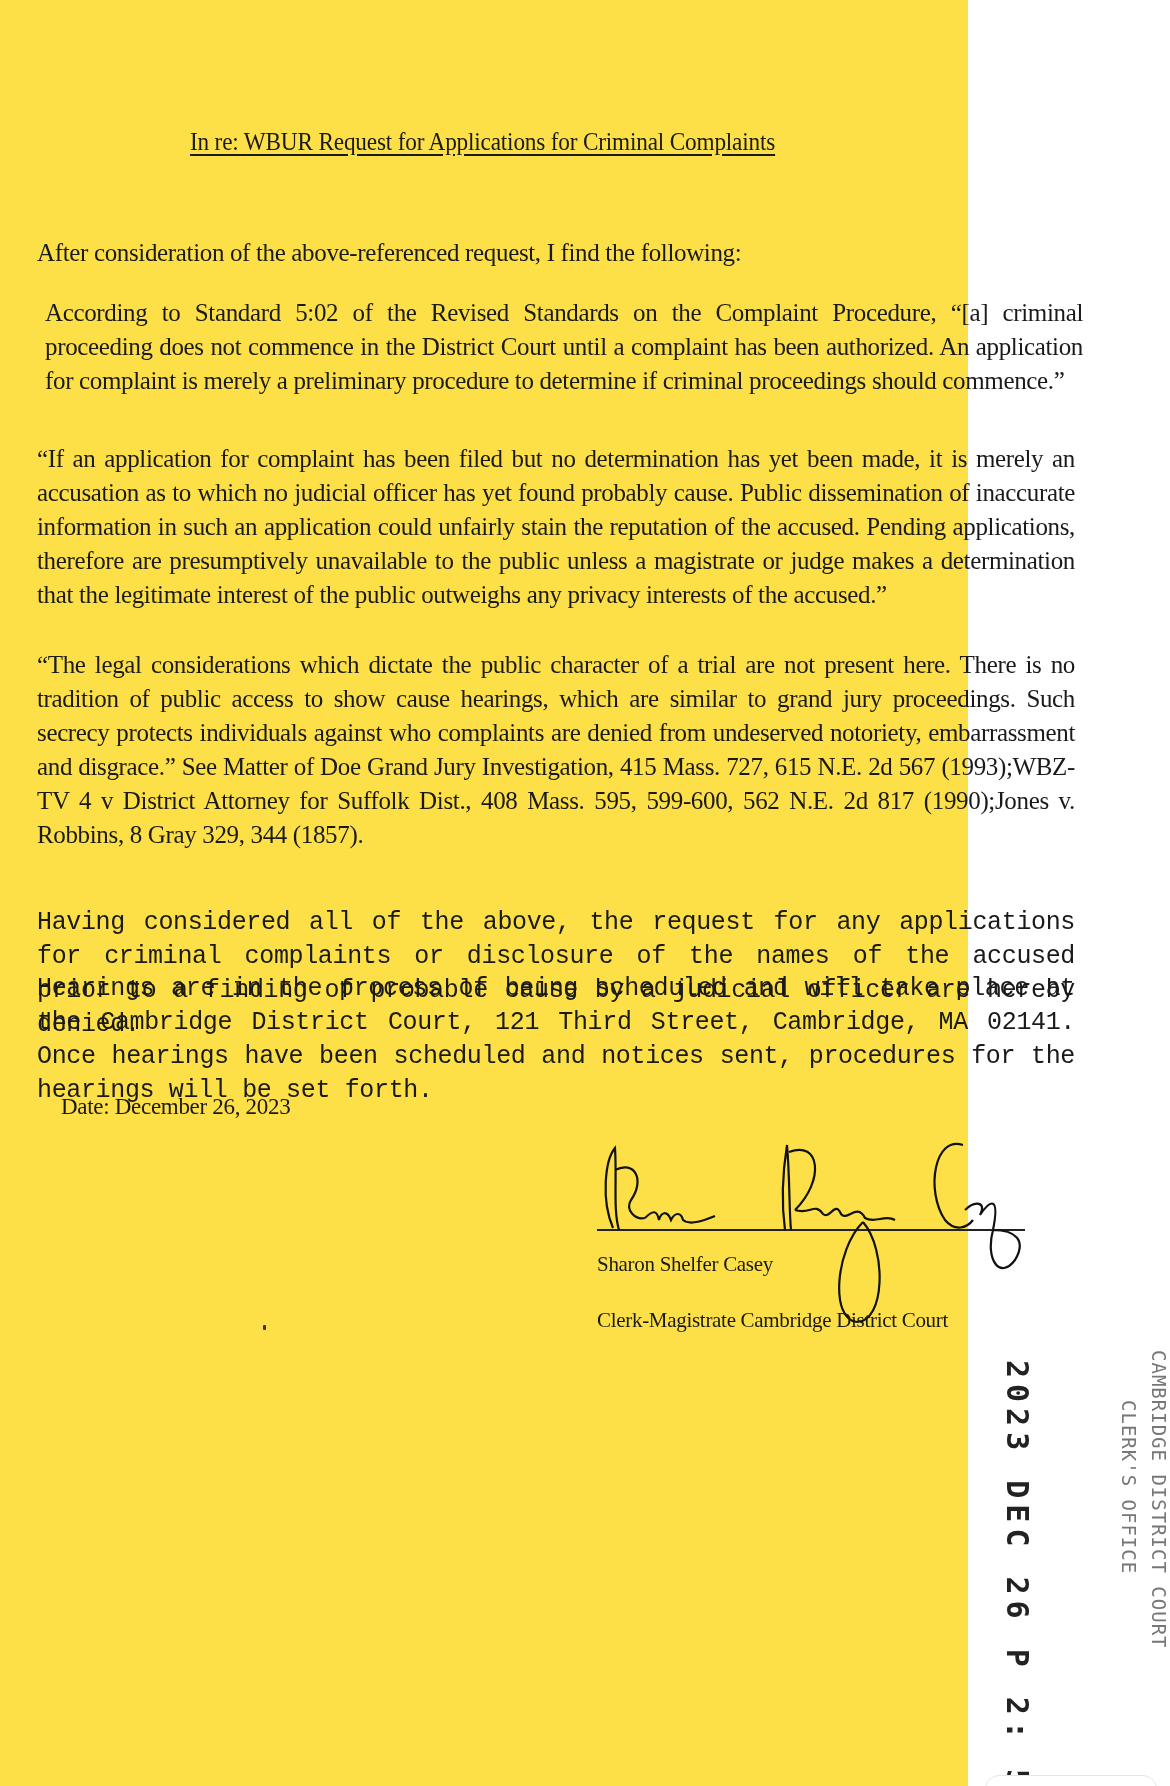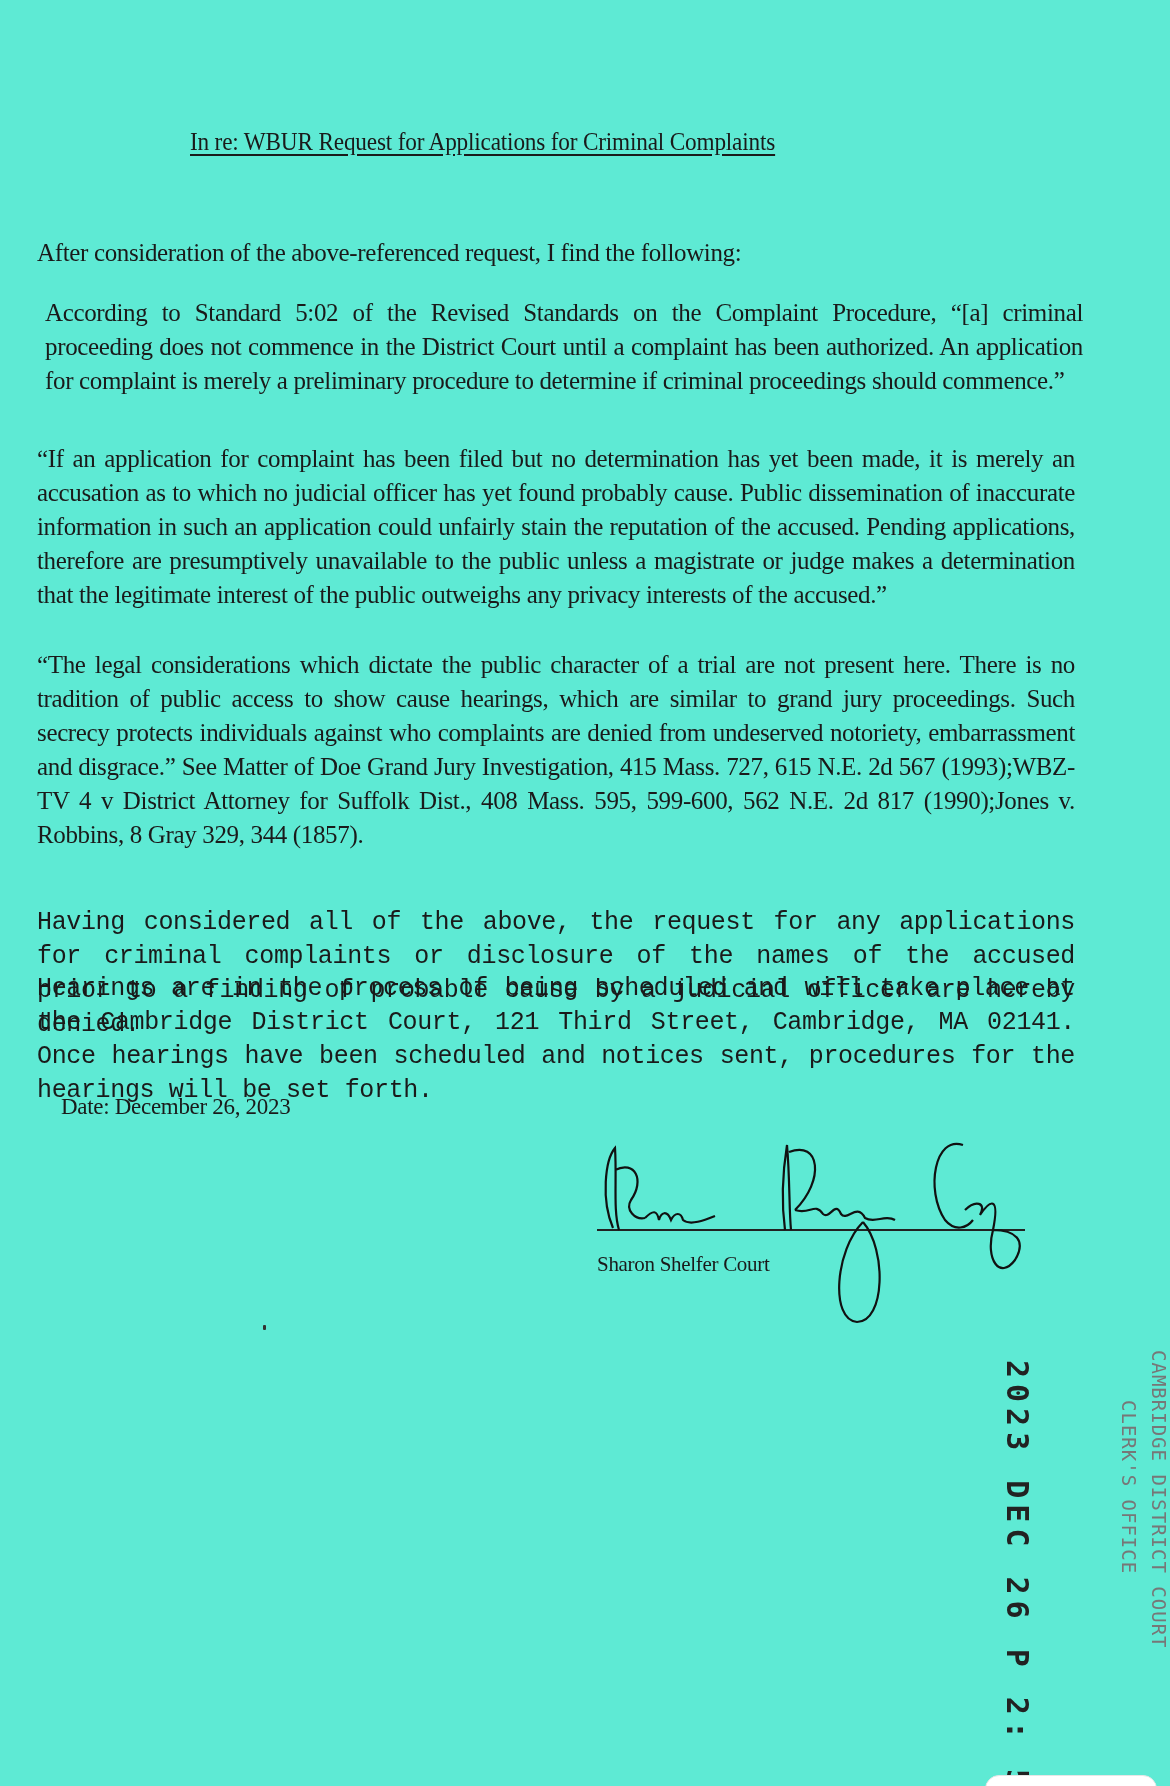--- a/index.html
+++ b/index.html
@@ -1,18 +1,18 @@
 <!DOCTYPE html>
 <html><head>
 <meta charset="utf-8">
 <style>
   html, body { margin: 0; padding: 0; background: #ffffff; }
   body { width: 1170px; height: 1786px; position: relative; overflow: hidden;
          font-family: "Liberation Serif", "DejaVu Serif", serif; color: #1a1a1a; }
-  .page { position: absolute; left: 0; top: 0; width: 1170px; height: 1786px; background: #5eead4; }
+  .page { position: absolute; left: 0; top: 0; width: 968px; height: 1786px; background: #fde047; }
   .title { position: absolute; left: 190px; top: 128px; width: 760px; font-size: 25px;
            text-decoration: underline; text-underline-offset: 4px; letter-spacing: -0.2px; white-space: nowrap;
            transform: scaleX(0.93); transform-origin: left top; }
   .para { position: absolute; left: 37px; width: 1038px; font-size: 25px; line-height: 34px;
           text-align: justify; text-align-last: left; letter-spacing: -0.35px; }
   .p0 { top: 236px; }
   .p1 { top: 288px; }
   .p2 { top: 442px; }
   .p3 { top: 648px; }
   .p4 { top: 906px; font-family: Liberation Mono, monospace; }
@@ -62,21 +62,22 @@
 
     <path d="M200 70 C 215 75, 220 62, 228 74 C 235 80, 240 60, 246 74 C 252 82, 262 62, 270 78 C 280 84, 290 74, 300 80" fill="none" stroke="#111" stroke-width="2.2"></path>
 
     <path d="M268 82 C 240 110, 235 180, 262 182 C 290 182, 292 110, 268 82" fill="none" stroke="#111" stroke-width="2.2"></path>
 
     <path d="M368 5 C 340 -5, 330 50, 350 80 C 360 92, 372 88, 378 80" fill="none" stroke="#111" stroke-width="2.2"></path>
 
     <path d="M370 70 C 380 60, 392 62, 385 75 C 395 60, 405 55, 398 90 C 390 120, 405 140, 420 120 C 432 100, 420 90, 398 90" fill="none" stroke="#111" stroke-width="2.2"></path>
   </svg>
 
-  <div class="sig-name">Sharon Shelfer Court</div>
+  <div class="sig-name">Sharon Shelfer Casey</div>
+  <div class="sig-title">Clerk-Magistrate Cambridge District Court</div>
 
   <div class="stamp-date">2023 DEC 26  P 2: 54</div>
   <div class="stamp-line1">CAMBRIDGE DISTRICT COURT</div>
   <div class="stamp-line2">CLERK'S OFFICE</div>
 
   <div class="speck"></div>
   <div class="corner-tab"></div>
 </div>
 
 </body></html>

